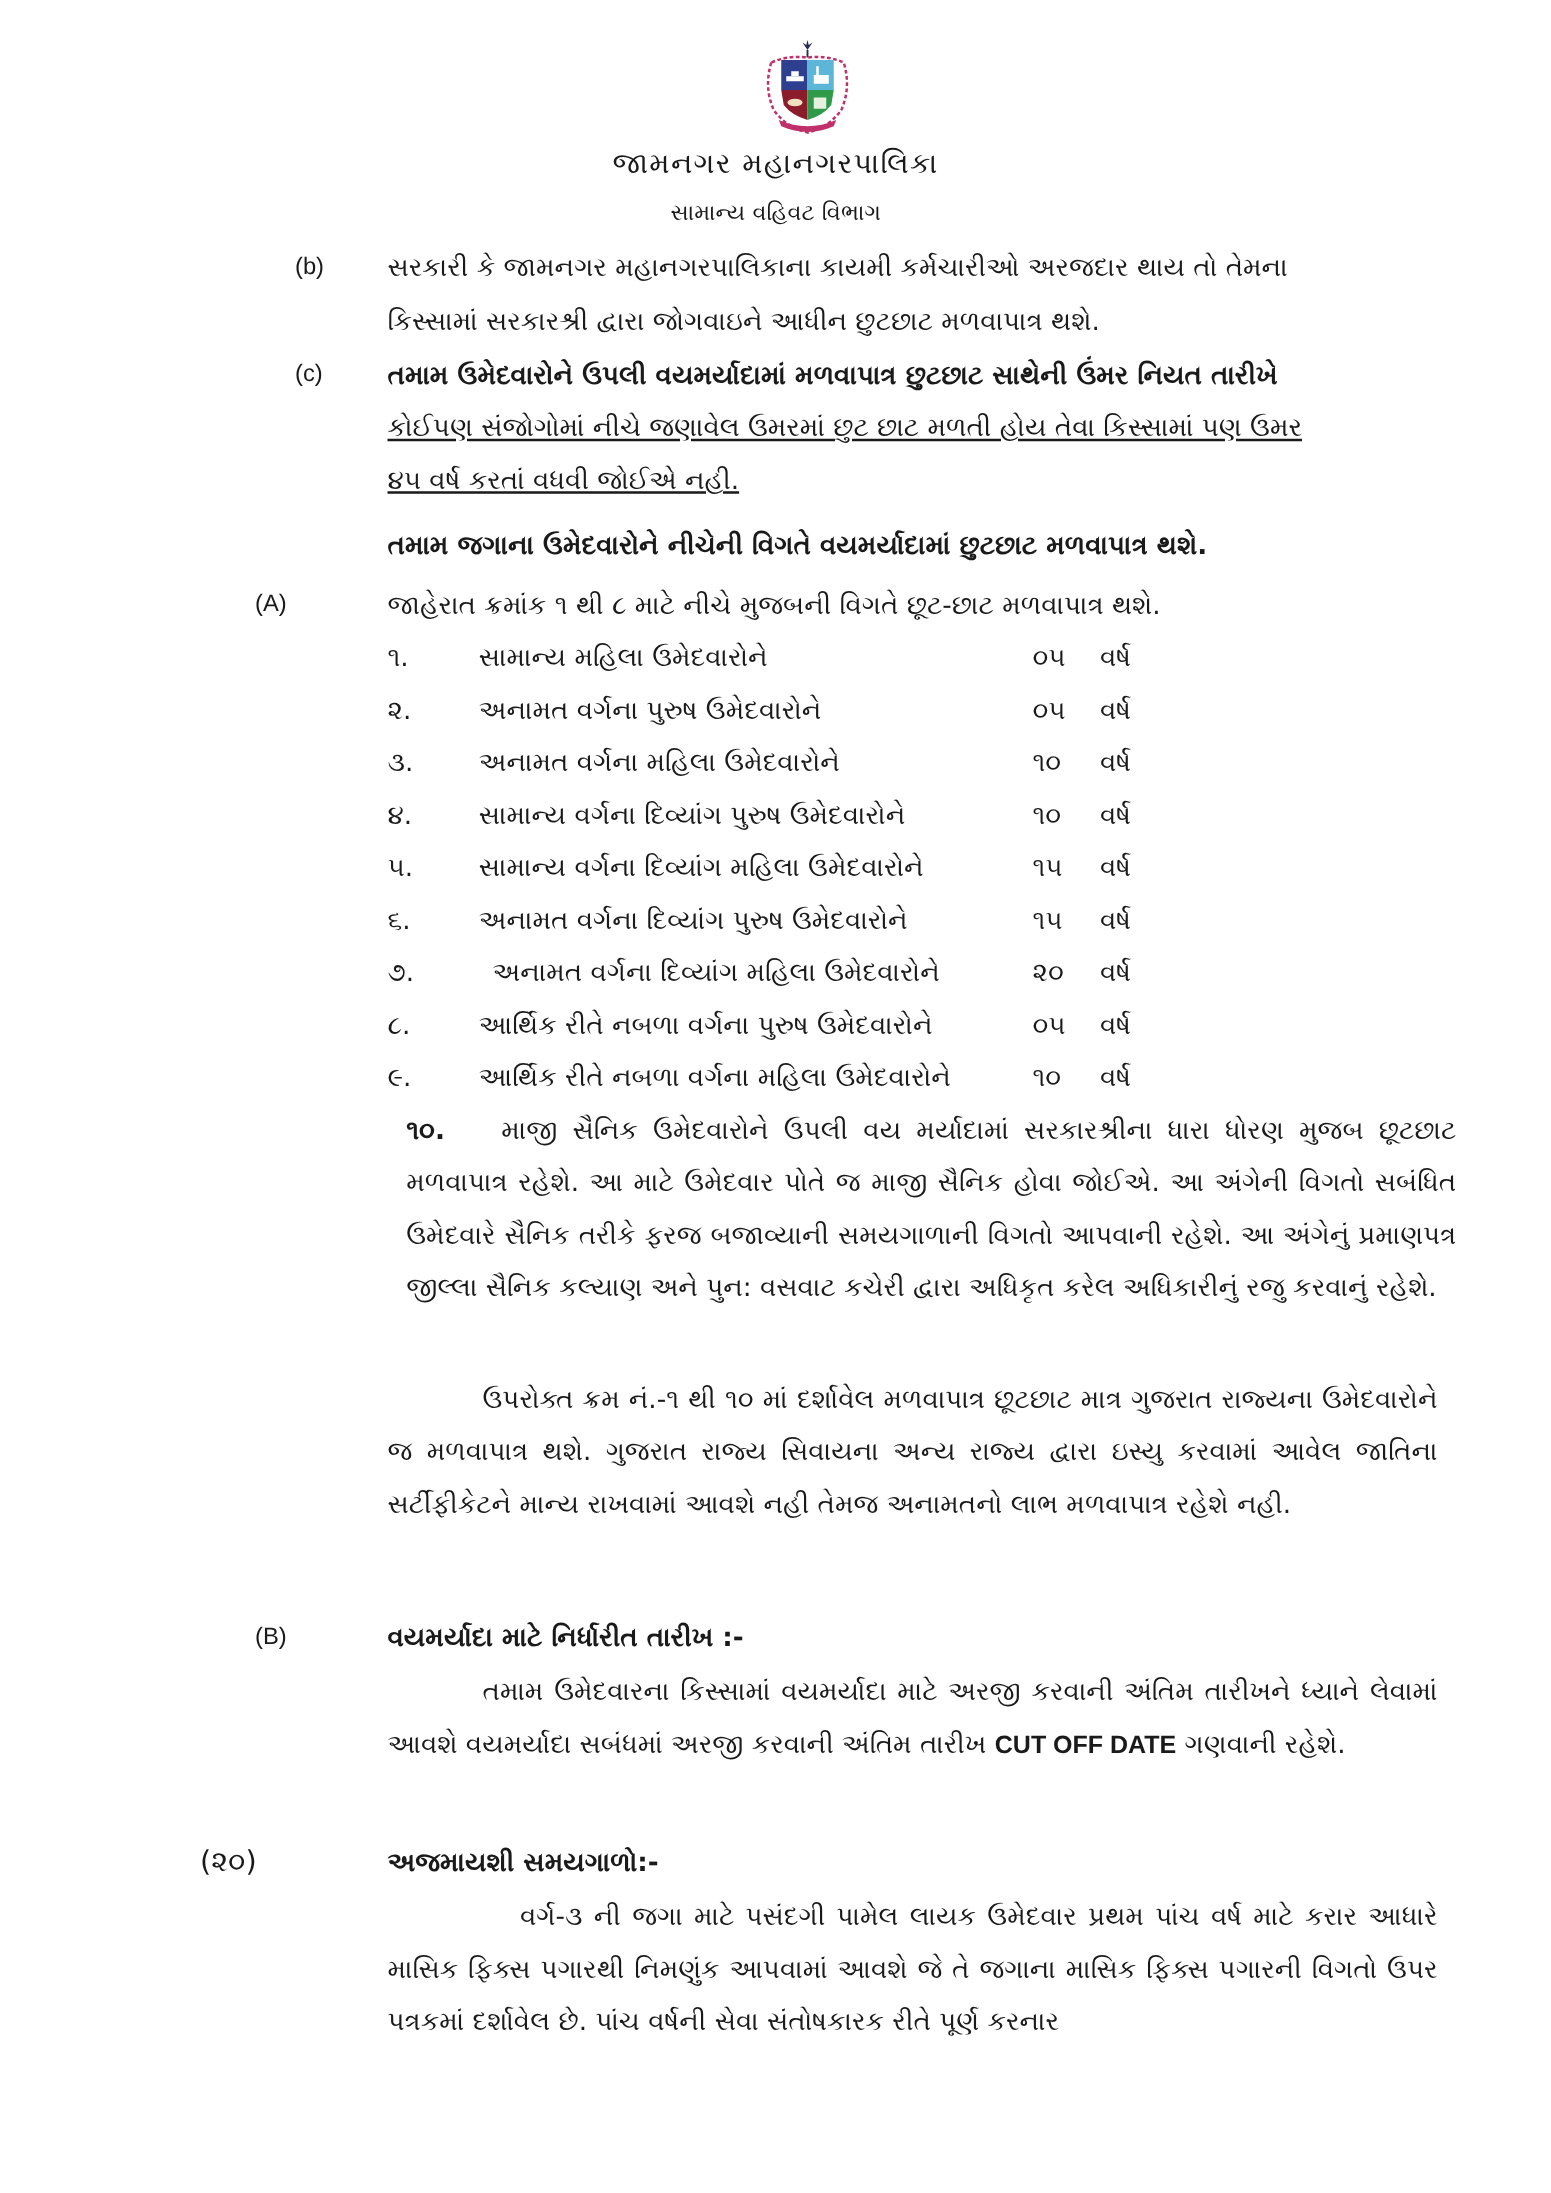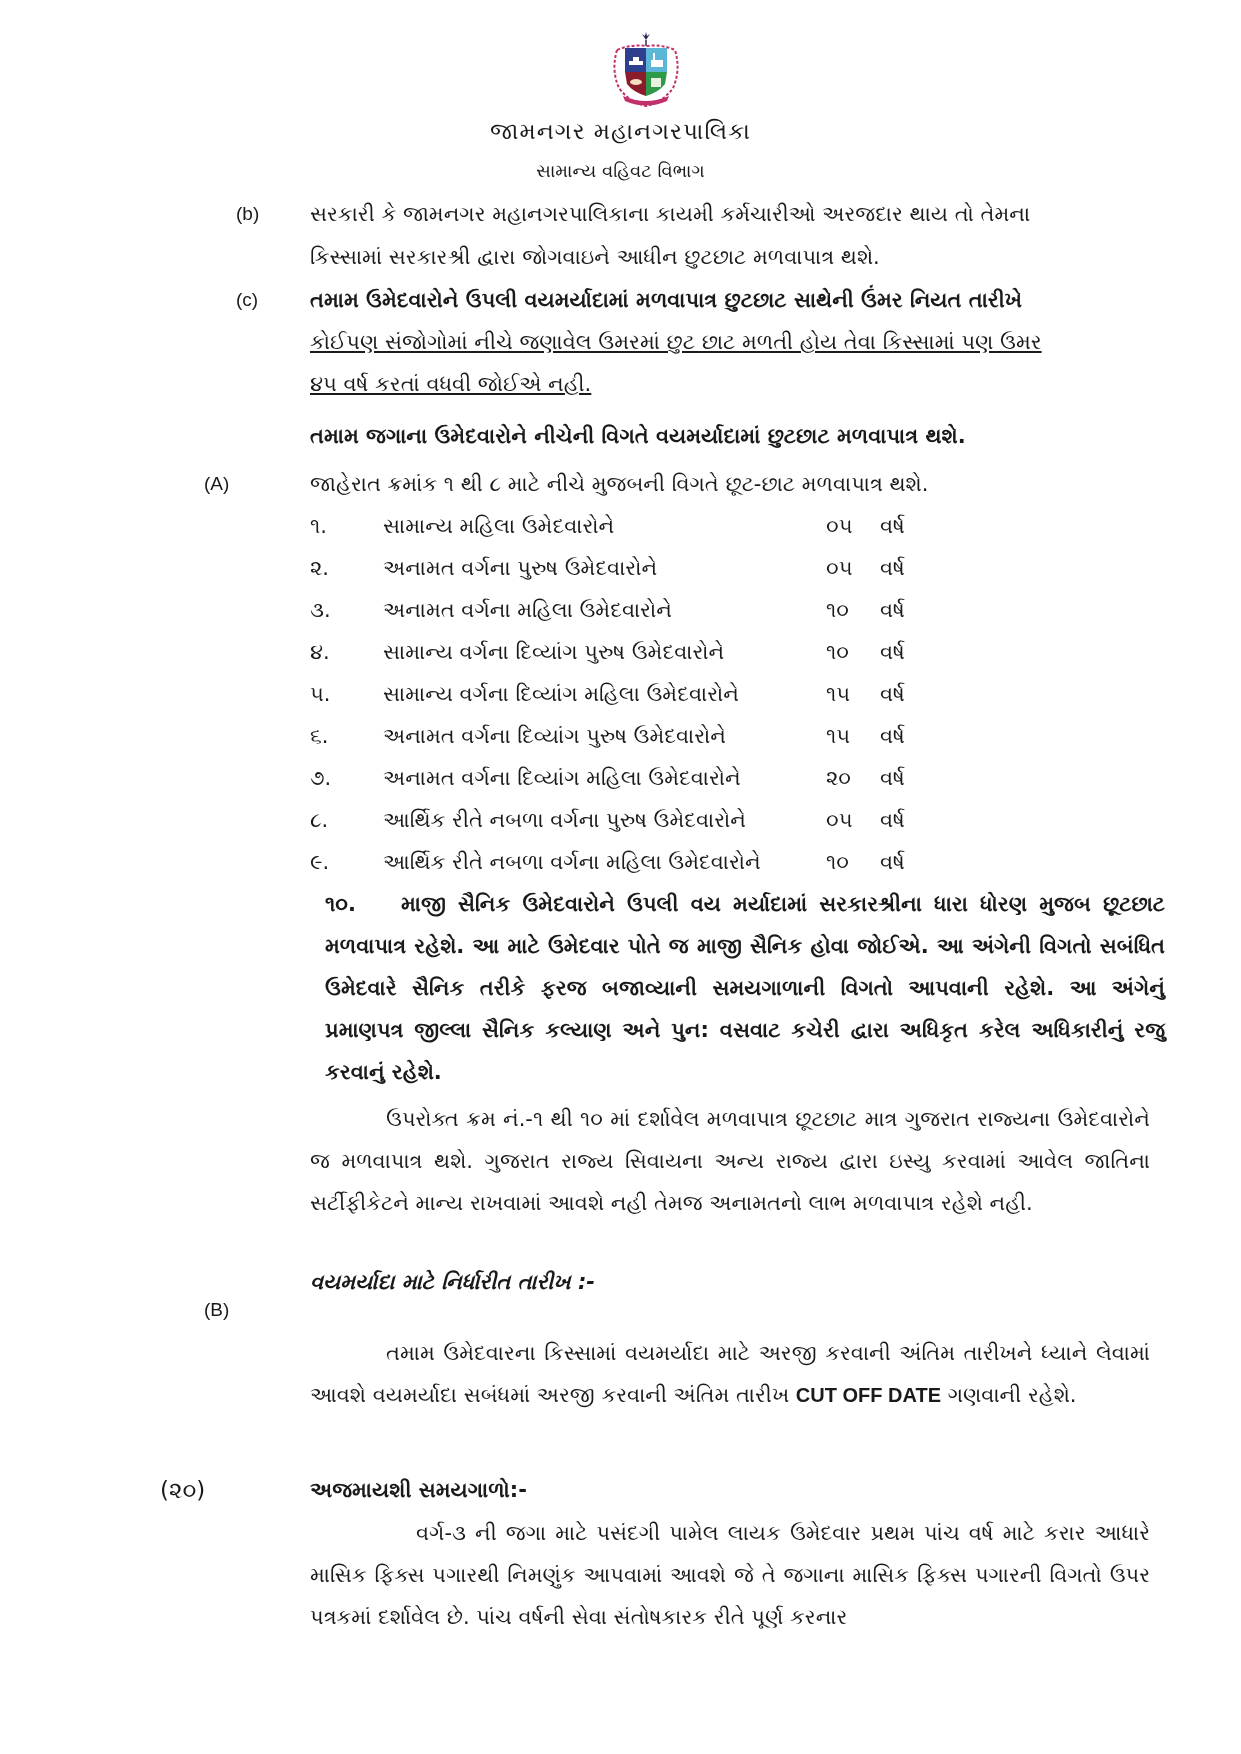--- a/index.html
+++ b/index.html
@@ -110,47 +110,47 @@
     <span class="item-val" style="left:880px; top:680px;">વર્ષ</span>
   </div>
   <div>
     <span class="num" style="left:310px; top:722px;">૬.</span>
     <span class="item-text" style="left:383px; top:722px;">અનામત વર્ગના દિવ્યાંગ પુરુષ ઉમેદવારોને</span>
     <span class="item-val" style="left:826px; top:722px;">૧૫</span>
     <span class="item-val" style="left:880px; top:722px;">વર્ષ</span>
   </div>
   <div>
     <span class="num" style="left:310px; top:764px;">૭.</span>
-    <span class="item-text" style="left:383px; top:764px;">અનામત વર્ગના દિવ્યાંગ મહિલા ઉમેદવારોને</span>
+    <span class="item-text" style="left:394px; top:764px;">અનામત વર્ગના દિવ્યાંગ મહિલા ઉમેદવારોને</span>
     <span class="item-val" style="left:826px; top:764px;">૨૦</span>
     <span class="item-val" style="left:880px; top:764px;">વર્ષ</span>
   </div>
   <div>
     <span class="num" style="left:310px; top:806px;">૮.</span>
     <span class="item-text" style="left:383px; top:806px;">આર્થિક રીતે નબળા વર્ગના પુરુષ ઉમેદવારોને</span>
     <span class="item-val" style="left:826px; top:806px;">૦૫</span>
     <span class="item-val" style="left:880px; top:806px;">વર્ષ</span>
   </div>
   <div>
     <span class="num" style="left:310px; top:848px;">૯.</span>
     <span class="item-text" style="left:383px; top:848px;">આર્થિક રીતે નબળા વર્ગના મહિલા ઉમેદવારોને</span>
     <span class="item-val" style="left:826px; top:848px;">૧૦</span>
     <span class="item-val" style="left:880px; top:848px;">વર્ષ</span>
   </div>
 </div>
 
 <div class="justify bold" style="left:310px; top:883px; width:840px; text-indent:76px;margin-left:15px;">
   <span style="position:absolute; left:0; top:0; text-indent:0;">૧૦.</span>
-  <span style="font-weight:bold;">માજી સૈનિક ઉમેદવારોને ઉપલી વય મર્યાદામાં સરકારશ્રીના ધારા ધોરણ મુજબ છૂટછાટ મળવાપાત્ર રહેશે. આ માટે ઉમેદવાર પોતે જ માજી સૈનિક હોવા જોઈએ. આ અંગેની વિગતો સબંધિત ઉમેદવારે સૈનિક તરીકે ફરજ બજાવ્યાની સમયગાળાની વિગતો આપવાની રહેશે. આ અંગેનું પ્રમાણપત્ર જીલ્લા સૈનિક કલ્યાણ અને પુન: વસવાટ કચેરી દ્વારા અધિકૃત કરેલ અધિકારીનું રજુ કરવાનું રહેશે.</span>
+  <span style="font-weight:normal;">માજી સૈનિક ઉમેદવારોને ઉપલી વય મર્યાદામાં સરકારશ્રીના ધારા ધોરણ મુજબ છૂટછાટ મળવાપાત્ર રહેશે. આ માટે ઉમેદવાર પોતે જ માજી સૈનિક હોવા જોઈએ. આ અંગેની વિગતો સબંધિત ઉમેદવારે સૈનિક તરીકે ફરજ બજાવ્યાની સમયગાળાની વિગતો આપવાની રહેશે. આ અંગેનું પ્રમાણપત્ર જીલ્લા સૈનિક કલ્યાણ અને પુન: વસવાટ કચેરી દ્વારા અધિકૃત કરેલ અધિકારીનું રજુ કરવાનું રહેશે.</span>
 </div>
 
 <div class="justify" style="left:310px; top:1098px; width:840px; text-indent:76px;">ઉપરોક્ત ક્રમ નં.-૧ થી ૧૦ માં દર્શાવેલ મળવાપાત્ર છૂટછાટ માત્ર ગુજરાત રાજ્યના ઉમેદવારોને જ મળવાપાત્ર થશે. ગુજરાત રાજ્ય સિવાયના અન્ય રાજ્ય દ્વારા ઇસ્યુ કરવામાં આવેલ જાતિના સર્ટીફીકેટને માન્ય રાખવામાં આવશે નહી તેમજ અનામતનો લાભ મળવાપાત્ર રહેશે નહી.</div>
 
 <div class="lbl" style="left:204px; top:1296px;">(B)</div>
-<div class="line bold" style="left:310px; top:1268px;font-style:italic;">વયમર્યાદા માટે નિર્ધારીત તારીખ :-</div>
+<div class="line bold" style="left:310px; top:1296px;">વયમર્યાદા માટે નિર્ધારીત તારીખ :-</div>
 <div class="justify" style="left:310px; top:1332px; width:840px; text-indent:76px;">
   <span>તમામ ઉમેદવારના કિસ્સામાં વયમર્યાદા માટે અરજી કરવાની અંતિમ તારીખને ધ્યાને લેવામાં આવશે વયમર્યાદા સબંધમાં અરજી કરવાની અંતિમ તારીખ</span>
   <span class="latin-bold">CUT  OFF DATE</span>
   <span>ગણવાની રહેશે.</span>
 </div>
 
 <div class="lbl" style="left:160px; top:1476px; font-family:'DejaVu Sans', sans-serif; font-size:23px;">(૨૦)</div>
 <div class="line bold" style="left:310px; top:1476px;">અજમાયશી સમયગાળો:-</div>
 <div class="justify" style="left:310px; top:1512px; width:840px; text-indent:106px;">વર્ગ-૩ ની જગા માટે પસંદગી પામેલ લાયક ઉમેદવાર પ્રથમ પાંચ વર્ષ માટે કરાર આધારે માસિક ફિક્સ પગારથી નિમણુંક આપવામાં આવશે જે તે જગાના માસિક ફિક્સ પગારની વિગતો ઉપર પત્રકમાં દર્શાવેલ છે. પાંચ વર્ષની સેવા સંતોષકારક રીતે પૂર્ણ કરનાર</div>
 

